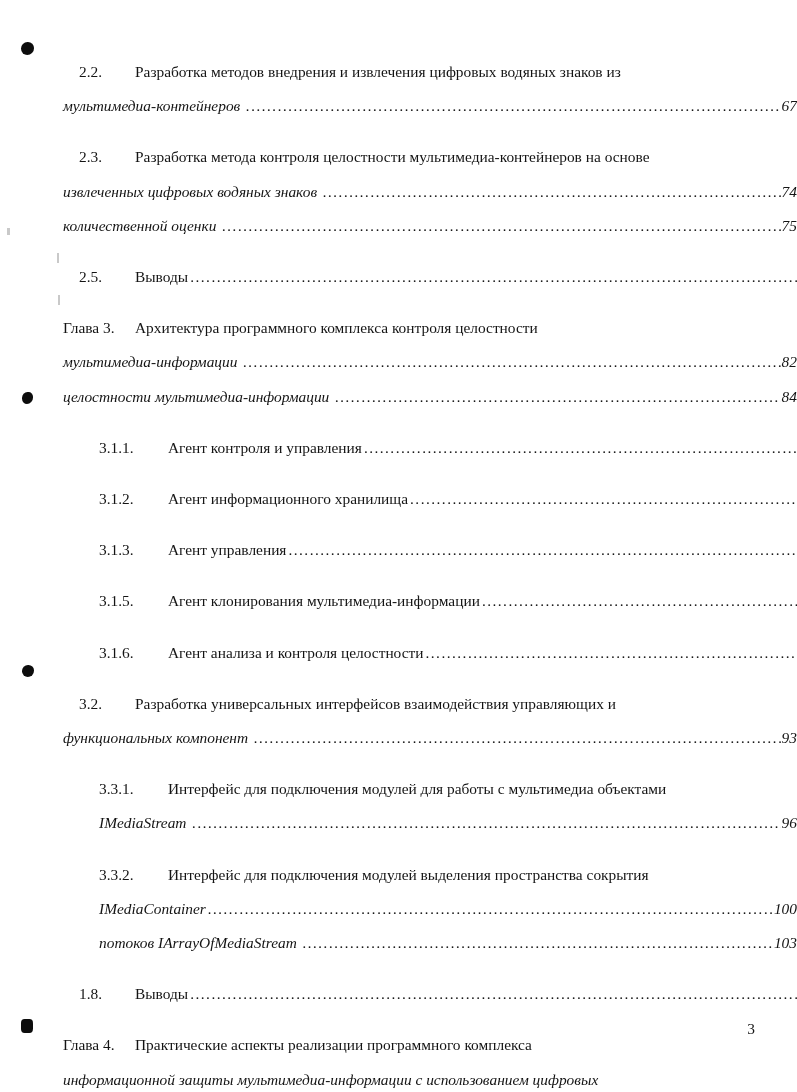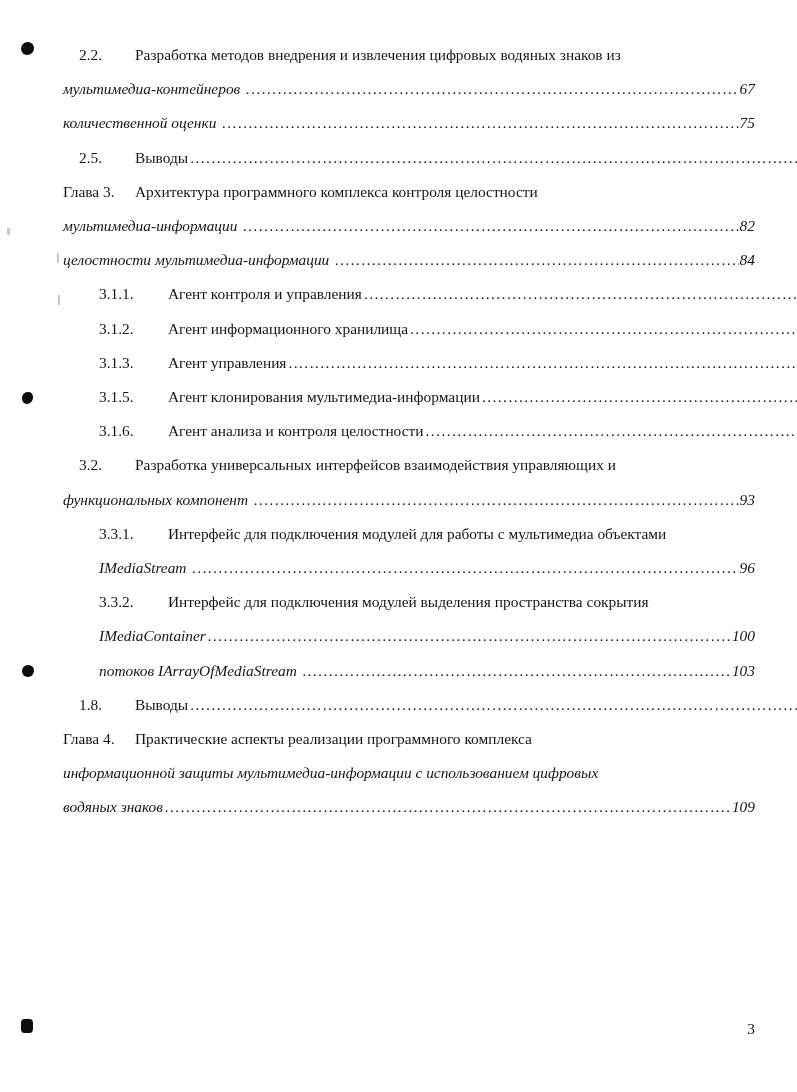--- a/index.html
+++ b/index.html
@@ -52,20 +52,21 @@
     position: relative;
     font-size: 15.4px;
     line-height: 34.2px;
     white-space: nowrap;
   }
 
   
   .entry-head {
     display: flex;
     align-items: baseline;
+    margin-top: 17px;
   }
 
   .entry-num {
     flex: none;
     text-align: left;
   }
 
   .entry-title {
     flex: none;
     white-space: pre;
@@ -90,21 +91,20 @@
     margin: 0 1px 0 2px;
     min-width: 10px;
   }
   .leader-line .dots::before {
     content: "............................................................................"
              "............................................................................"
              "............................................................................";
   }
   .leader-line .pageno {
     flex: none;
-    padding-right: 42px;
   }
 
   
   .cont-line {
     padding-left: 63px;
     font-style: italic;
   }
 
   
   .lvl-chapter .entry-head { padding-left: 63px; }
@@ -151,20 +151,33 @@
         </div>
         <div class="cont-line">
           <span class="leader-line">
             <span class="lead-text">мультимедиа-контейнеров </span>
             <span class="dots"></span>
             <span class="pageno">67</span>
           </span>
         </div>
       </div>
       <div class="toc-entry lvl-2">
+        <div class="entry-head">
+          <span class="entry-num">2.3.</span>
+          <span class="entry-title">Разработка метода контроля целостности мультимедиа-контейнеров на основе</span>
+        </div>
+        <div class="cont-line">
+          <span class="leader-line">
+            <span class="lead-text">извлеченных цифровых водяных знаков </span>
+            <span class="dots"></span>
+            <span class="pageno">74</span>
+          </span>
+        </div>
+      </div>
+      <div class="toc-entry lvl-2">
         <div class="cont-line">
           <span class="leader-line">
             <span class="lead-text">количественной оценки </span>
             <span class="dots"></span>
             <span class="pageno">75</span>
           </span>
         </div>
       </div>
       <div class="toc-entry lvl-2 single">
         <div class="entry-head">

